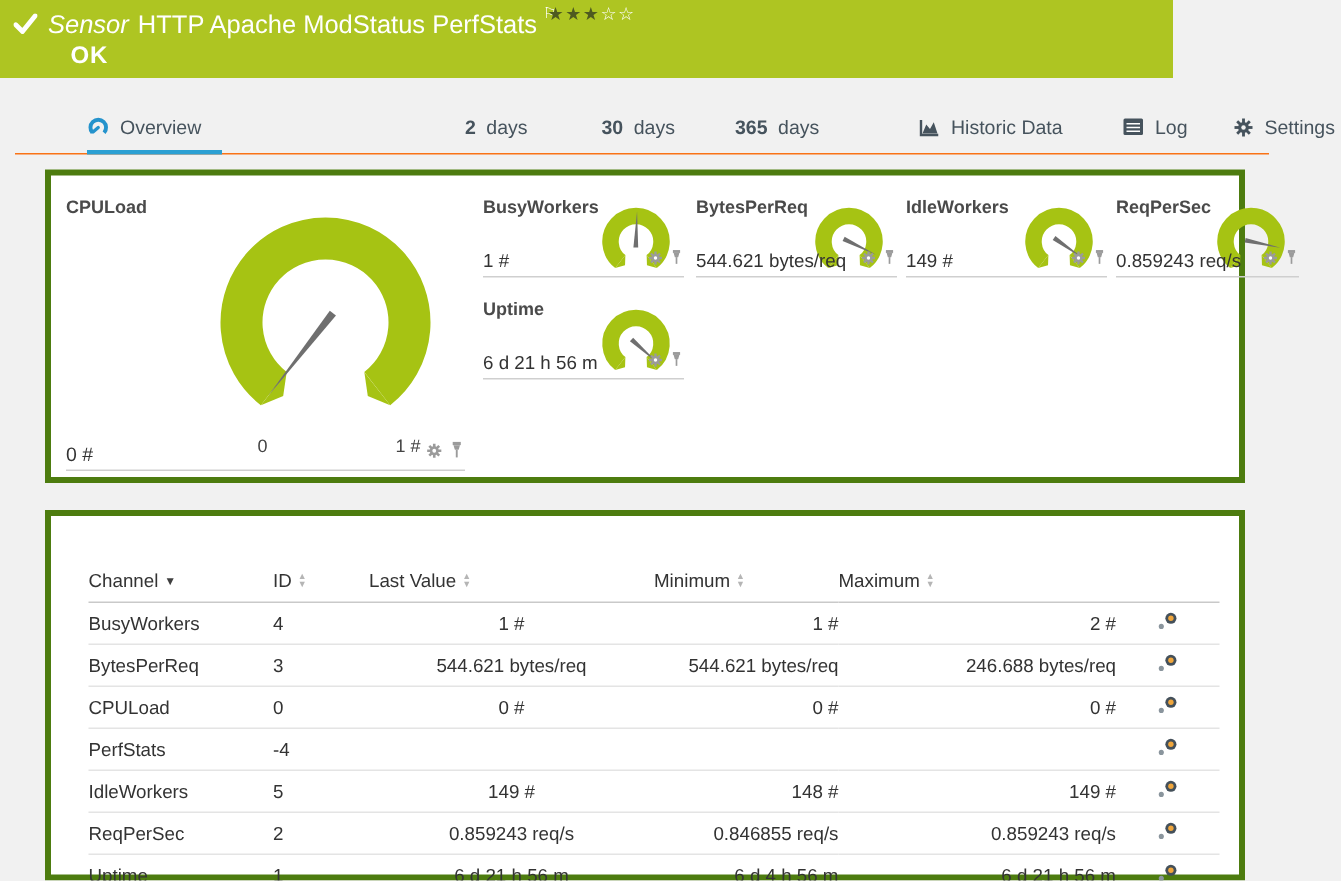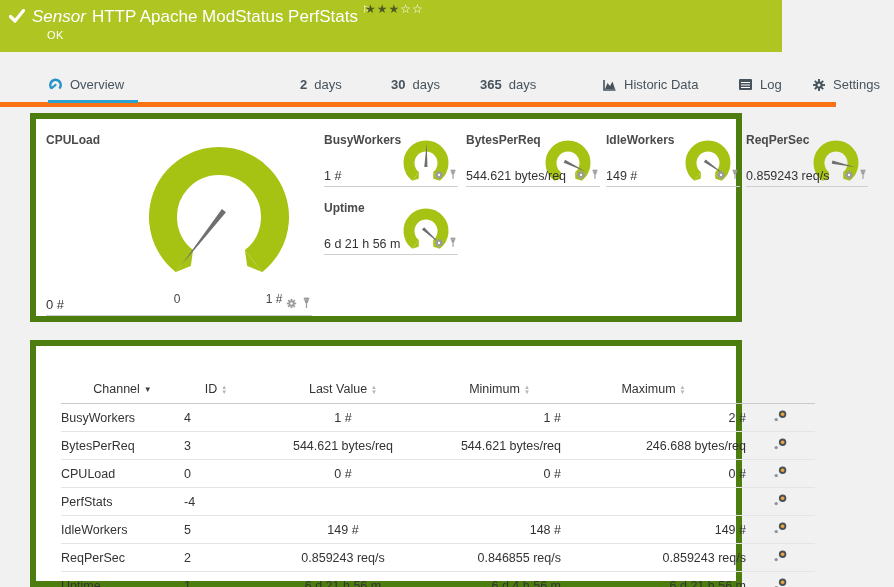--- a/index.html
+++ b/index.html
@@ -15,37 +15,37 @@
     position:absolute;left:0;top:0;width:782px;height:52px;
     background:#aec522;color:#fff;
   }
   .titlebar .checkmark{position:absolute;left:9px;top:9px;}
   .titlebar .titleline{position:absolute;left:32px;top:7px;font-size:17px;white-space:nowrap;}
   .titlebar .kind{font-style:italic;margin-right:6px;}
   .titlebar .flag{font-size:10px;vertical-align:top;position:relative;top:-3px;margin-left:4px;}
   .titlebar .stars{position:absolute;left:365px;top:2px;font-size:12px;letter-spacing:1px;}
   .titlebar .star-full{color:#4e5a20;}
   .titlebar .star-empty{color:#ffffff;}
-  .titlebar .okstate{position:absolute;left:47px;top:29px;font-size:11px;font-weight:normal;letter-spacing:.5px;}
+  .titlebar .okstate{position:absolute;left:47px;top:29px;font-size:16px;font-weight:bold;letter-spacing:.5px;}
   
   .tabbar{
-    position:absolute;left:0;top:68px;width:836px;height:34px;
-    border-bottom:5px solid #f97316;
+    position:absolute;left:10px;top:68px;width:836px;height:34px;
+    border-bottom:1px solid #f97316;
   }
   .tab{
     position:absolute;top:0;height:33px;display:flex;align-items:center;gap:7px;
     font-size:13px;color:#46535d;cursor:pointer;white-space:nowrap;
   }
   .tab .num{font-weight:bold;}
   .tab.active{border-bottom:3px solid #2ba0d3;height:32px;padding-right:14px;}
   .tab svg{display:block;}
   
   .panel{
-    position:absolute;left:30px;width:712px;background:#fff;
-    border:6px solid #4d7c0f;box-sizing:border-box;
+    position:absolute;left:30px;width:800px;background:#fff;
+    border:4px solid #4d7c0f;box-sizing:border-box;
   }
   #gauges-panel{top:113px;height:209px;}
   #table-panel{top:340px;height:247px;}
   
   .tile{position:absolute;border-bottom:1px solid #cfcfcf;box-sizing:border-box;}
   .tile .g-title{position:absolute;left:0;top:0;font-size:12px;font-weight:bold;color:#4a4a4a;}
   .tile .g-value{position:absolute;left:0;bottom:3px;font-size:12.5px;color:#333;white-space:nowrap;}
   .tile .g-icons{position:absolute;right:1px;bottom:2px;display:flex;gap:5px;align-items:center;}
   .tile svg.gauge{position:absolute;}
   #tile-cpuload{left:10px;top:14px;width:266px;height:183px;}
@@ -56,21 +56,21 @@
   #tile-idleworkers{left:570px;top:14px;width:134px;height:54px;}
   #tile-reqpersec{left:710px;top:14px;width:122px;height:54px;}
   #tile-uptime{left:288px;top:82px;width:134px;height:54px;}
   .smallgauge{right:8px;top:5px;}
   
   table.channels{
     border-collapse:collapse;table-layout:fixed;width:754px;
     margin:36px 0 0 25px;font-size:12.5px;color:#333;
   }
   table.channels th{
-    font-weight:normal;color:#333;text-align:center;
+    font-weight:normal;color:#333;text-align:left;
     border-bottom:1px solid #c9c9c9;padding:0 0 7px 0;white-space:nowrap;
   }
   table.channels td{
     height:27px;border-bottom:1px solid #e4e4e4;padding:0;white-space:nowrap;
   }
   .col-channel{width:123px;} .col-id{width:64px;} .col-last{width:190px;}
   .col-min{width:123px;} .col-max{width:185px;} .col-tools{width:69px;}
   th.t-center,td.t-center{text-align:center;}
   th.t-right,td.t-right{text-align:right;}
   td.t-tools{text-align:center;}

